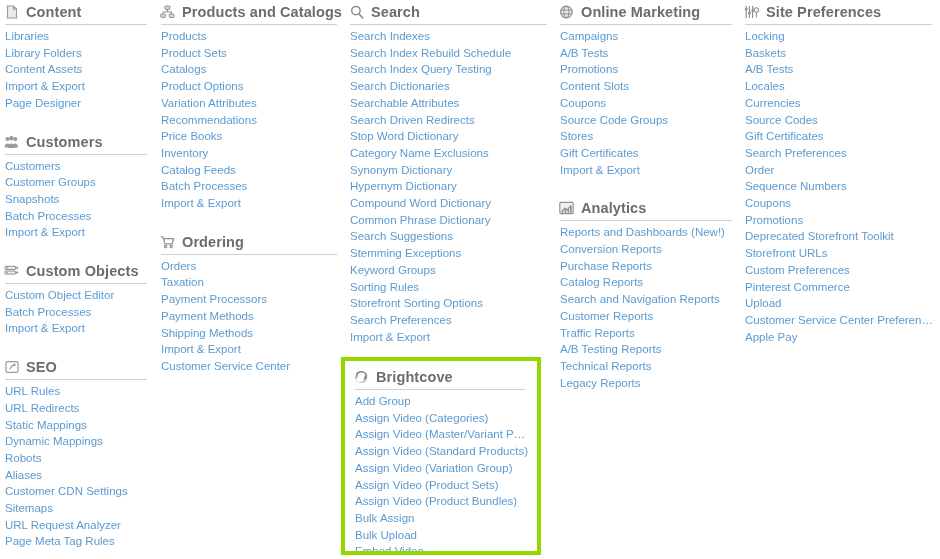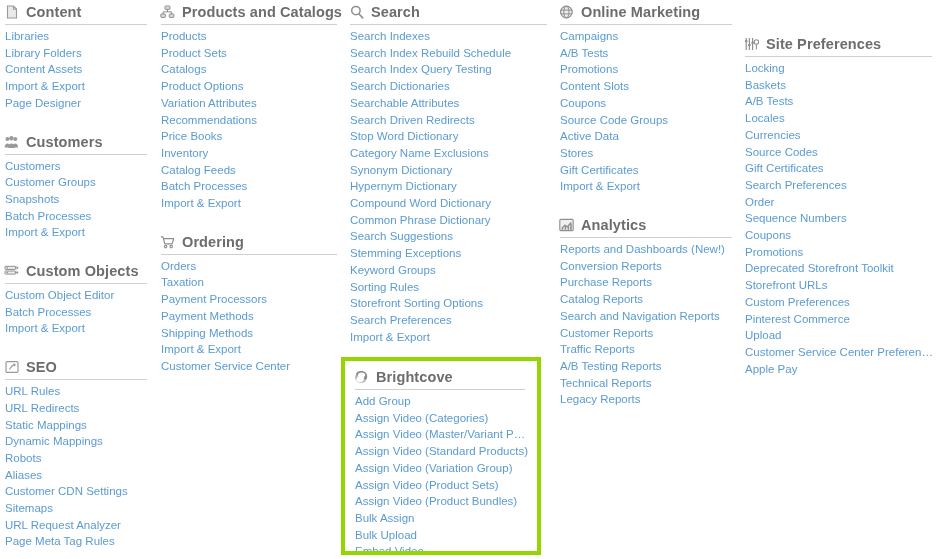--- a/index.html
+++ b/index.html
@@ -23,21 +23,21 @@
     align-items: flex-start;
   }
   .column {
     box-sizing: border-box;
     padding-top: 0;
   }
   .col-content      { width: 155px; padding-left: 4px; }
   .col-products     { width: 190px; padding-left: 5px; }
   .col-search       { width: 210px; padding-left: 4px; }
   .col-marketing    { width: 185px; padding-left: 4px; }
-  .col-sitepref     { width: 200px; padding-left: 4px; margin-top: 32px; }
+  .col-sitepref     { width: 200px; padding-left: 4px; }
 
   .group {
     margin-bottom: 18px;
   }
   .group.tight { margin-bottom: 14px; }
 
   .group-header {
     display: flex;
     align-items: center;
     gap: 7px;
@@ -429,23 +429,20 @@
           <li>
             <a class="link" href="#" title="Content Slots">Content Slots</a>
           </li>
           <li>
             <a class="link" href="#" title="Coupons">Coupons</a>
           </li>
           <li>
             <a class="link" href="#" title="Source Code Groups">Source Code Groups</a>
           </li>
           <li>
-            <a class="link" href="#" title="Active Data">Active Data</a>
-          </li>
-          <li>
             <a class="link" href="#" title="Stores">Stores</a>
           </li>
           <li>
             <a class="link" href="#" title="Gift Certificates">Gift Certificates</a>
           </li>
           <li>
             <a class="link" href="#" title="Import &amp; Export">Import &amp; Export</a>
           </li>
         </ul>
       </div>

